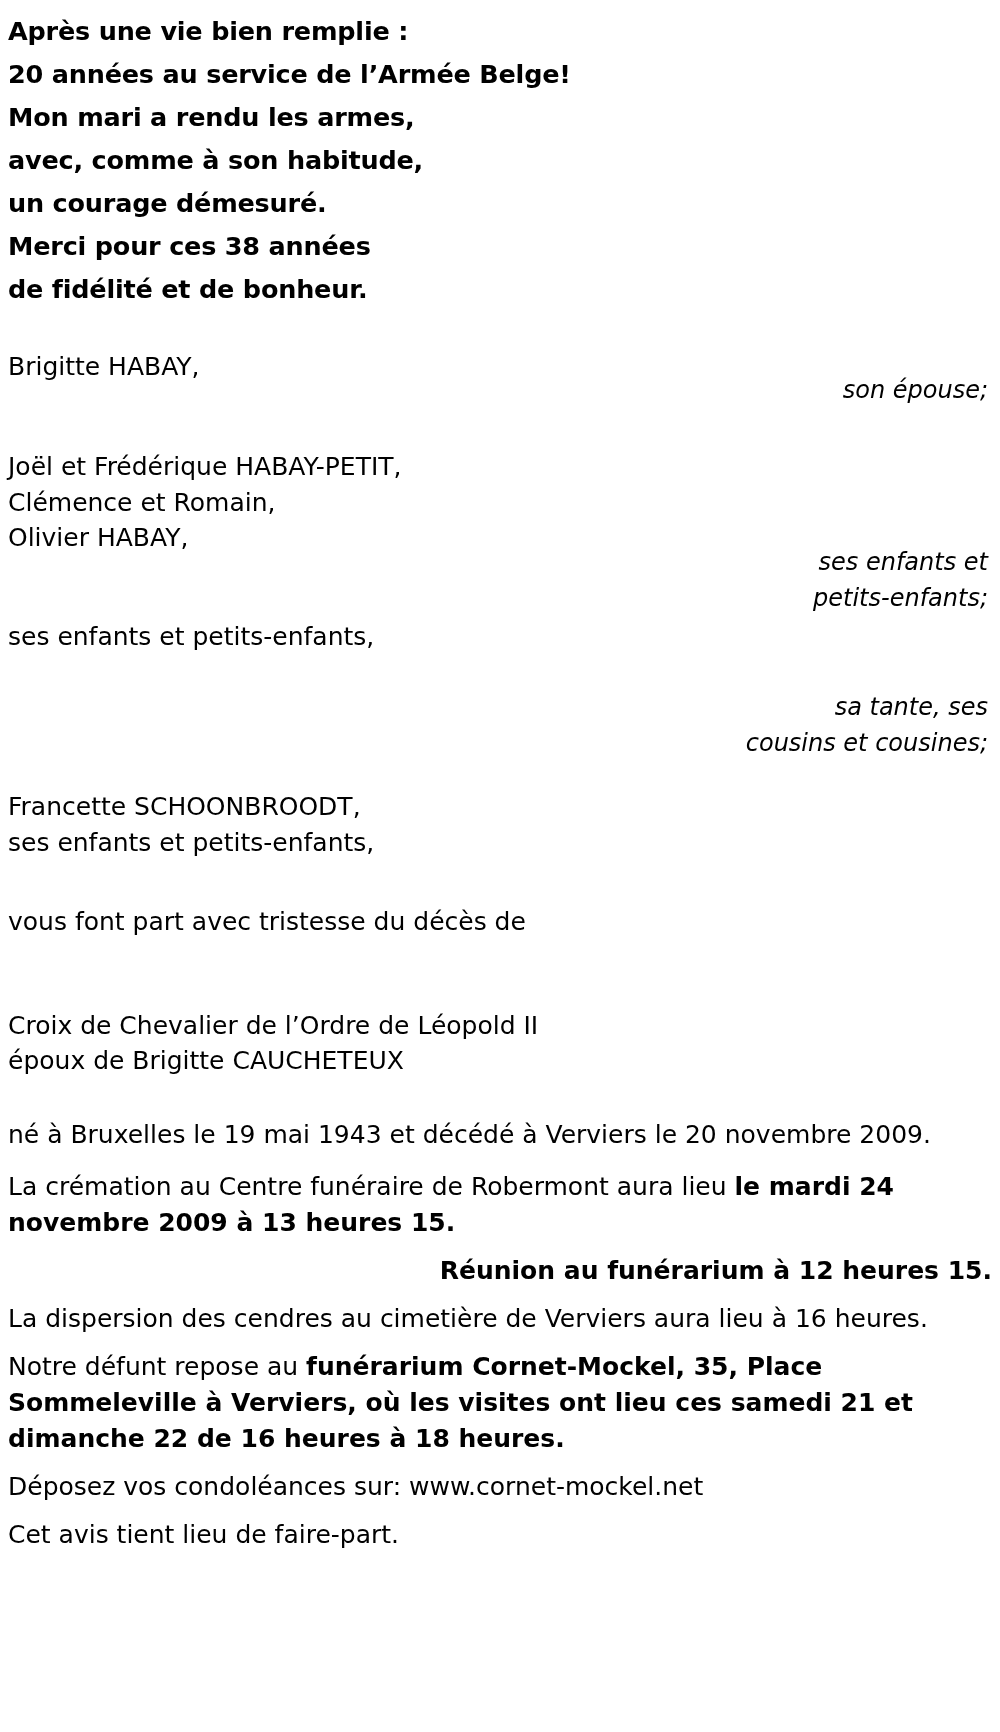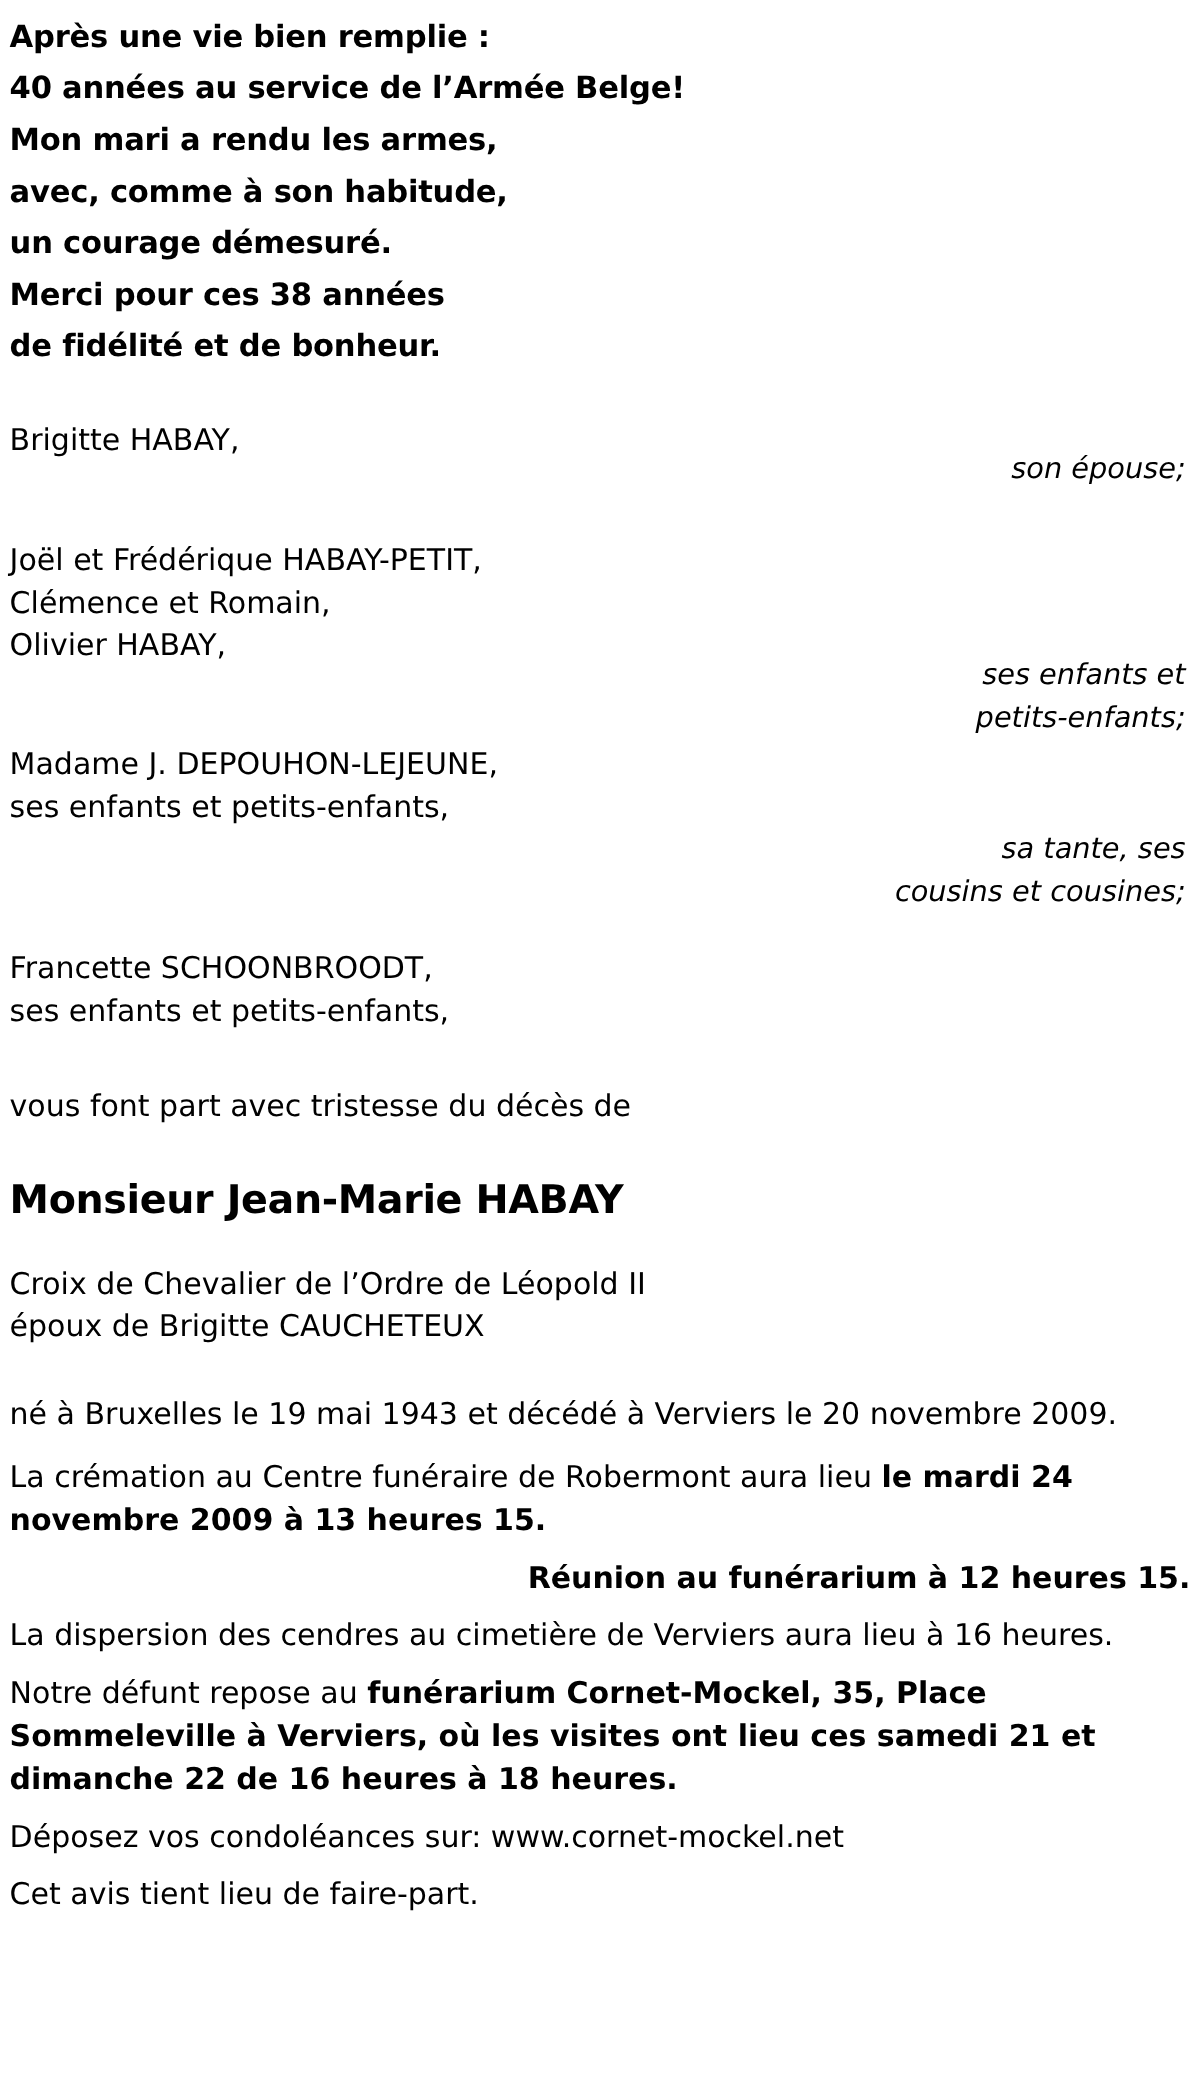--- a/index.html
+++ b/index.html
@@ -91,21 +91,21 @@
   .tight { max-width: 960px; }
 </style>
 </head>
 <body>
 
 <div class="page">
   <div class="content">
 
     <div class="verse">
       <div class="verse-line">Après une vie bien remplie :</div>
-      <div class="verse-line">40 années au service de l’Armée Belge!</div>
+      <div class="verse-line">20 années au service de l’Armée Belge!</div>
       <div class="verse-line">Mon mari a rendu les armes,</div>
       <div class="verse-line">avec, comme à son habitude,</div>
       <div class="verse-line">un courage démesuré.</div>
       <div class="verse-line">Merci pour ces 38 années</div>
       <div class="verse-line">de fidélité et de bonheur.</div>
     </div>
 
     <div class="gap-md"></div>
 
     <div class="fam-group" style="min-height:70px;">
@@ -128,21 +128,20 @@
       <div class="relation" style="top:96px;">
         <div>ses enfants et</div>
         <div>petits-enfants;</div>
       </div>
     </div>
 
     <div class="gap-sm"></div>
 
     <div class="fam-group" style="min-height:140px;">
       <div class="fam-names">
-        <div class="fam-line">Madame J. DEPOUHON-LEJEUNE,</div>
         <div class="fam-line">ses enfants et petits-enfants,</div>
       </div>
       <div class="relation" style="top:71px;">
         <div>sa tante, ses</div>
         <div>cousins et cousines;</div>
       </div>
     </div>
 
     <div class="gap-sm"></div>
 
@@ -152,21 +151,20 @@
         <div class="fam-line">ses enfants et petits-enfants,</div>
       </div>
     </div>
 
     <div class="gap-lg"></div>
 
     <div class="body-line">vous font part avec tristesse du décès de</div>
 
     <div class="gap-md"></div>
 
-    <div class="deceased-name">Monsieur Jean-Marie HABAY</div>
 
     <div class="gap-sm"></div>
 
     <div class="body-line">Croix de Chevalier de l’Ordre de Léopold II</div>
     <div class="body-line">époux de Brigitte CAUCHETEUX</div>
 
     <div class="gap-md"></div>
 
     <div class="para" style="margin-bottom:16px;">né à Bruxelles le 19 mai 1943 et décédé à Verviers le 20 novembre 2009.</div>
 

